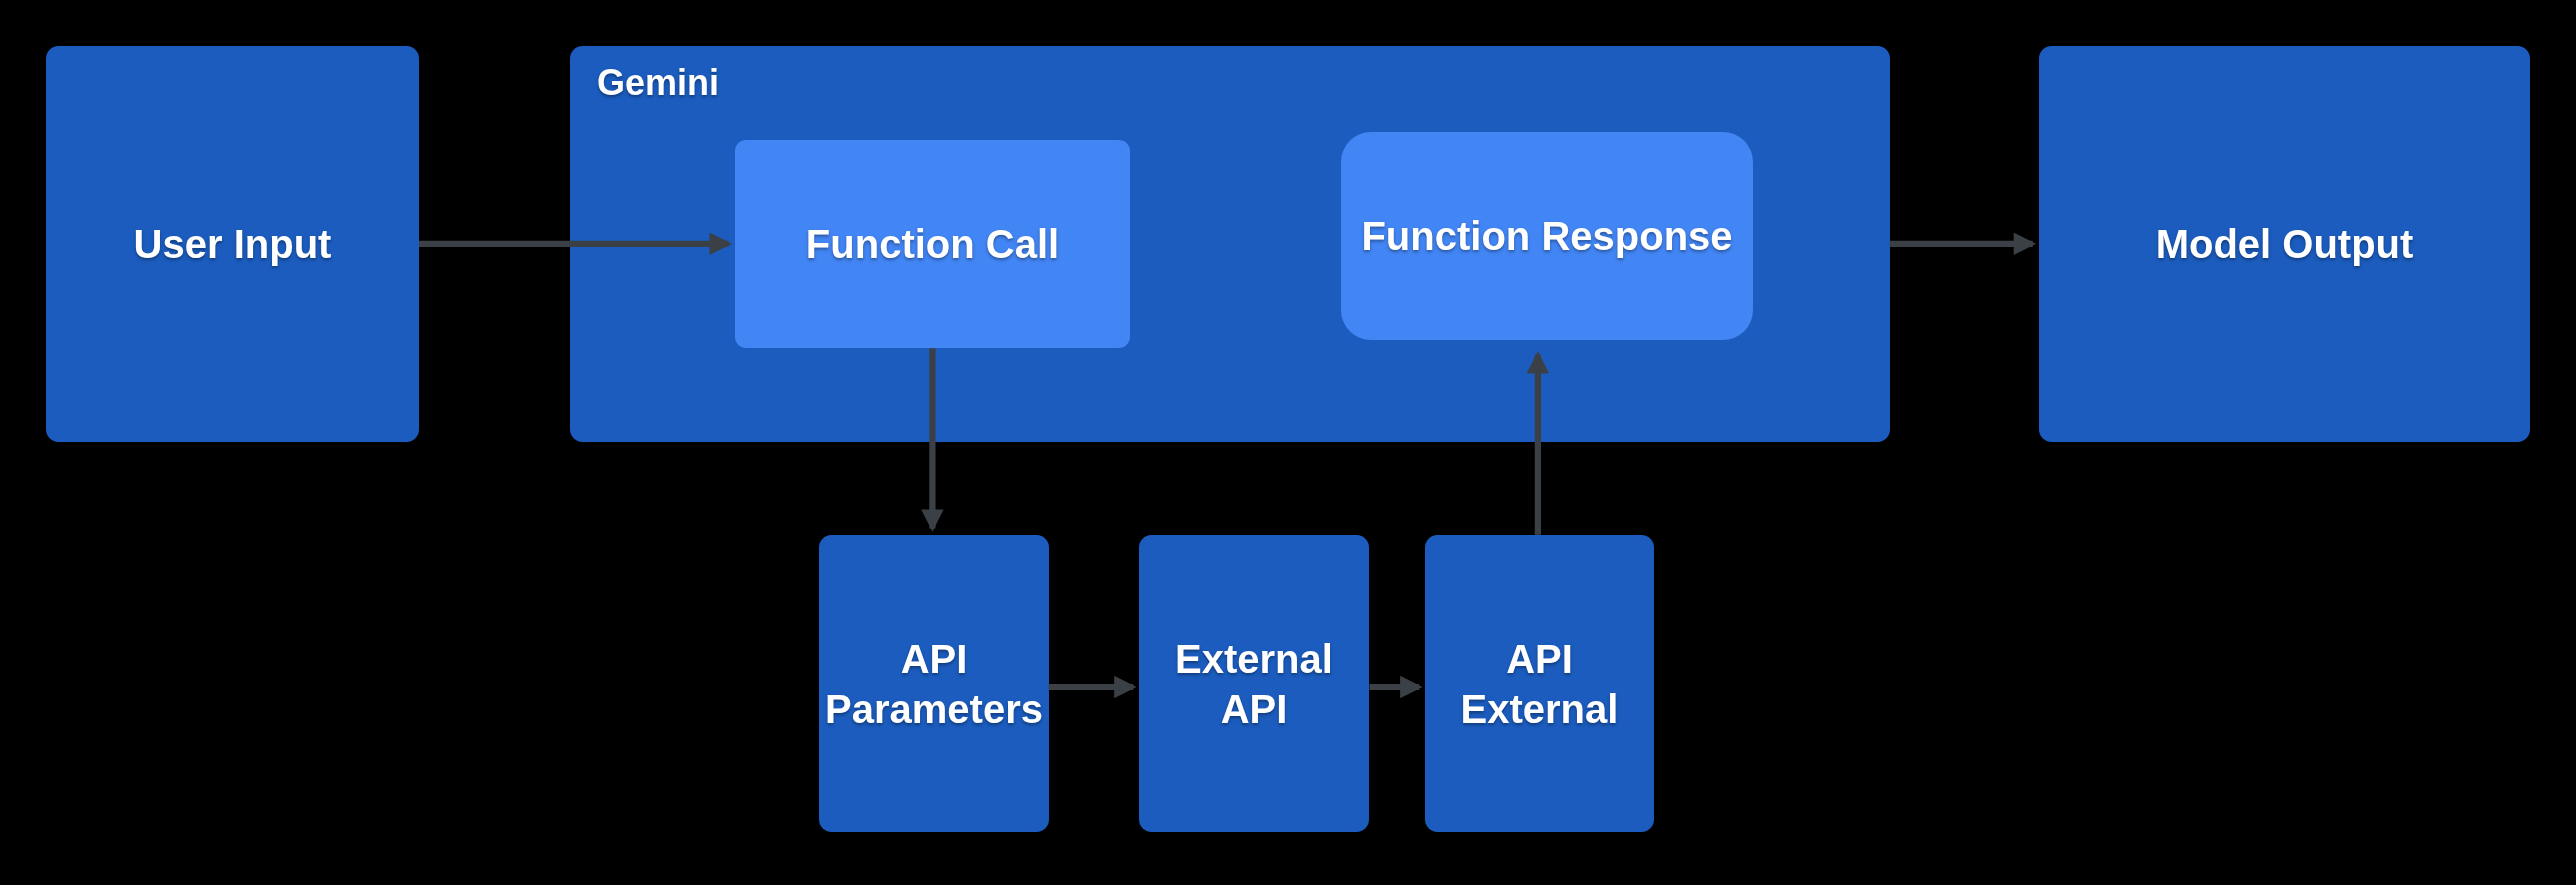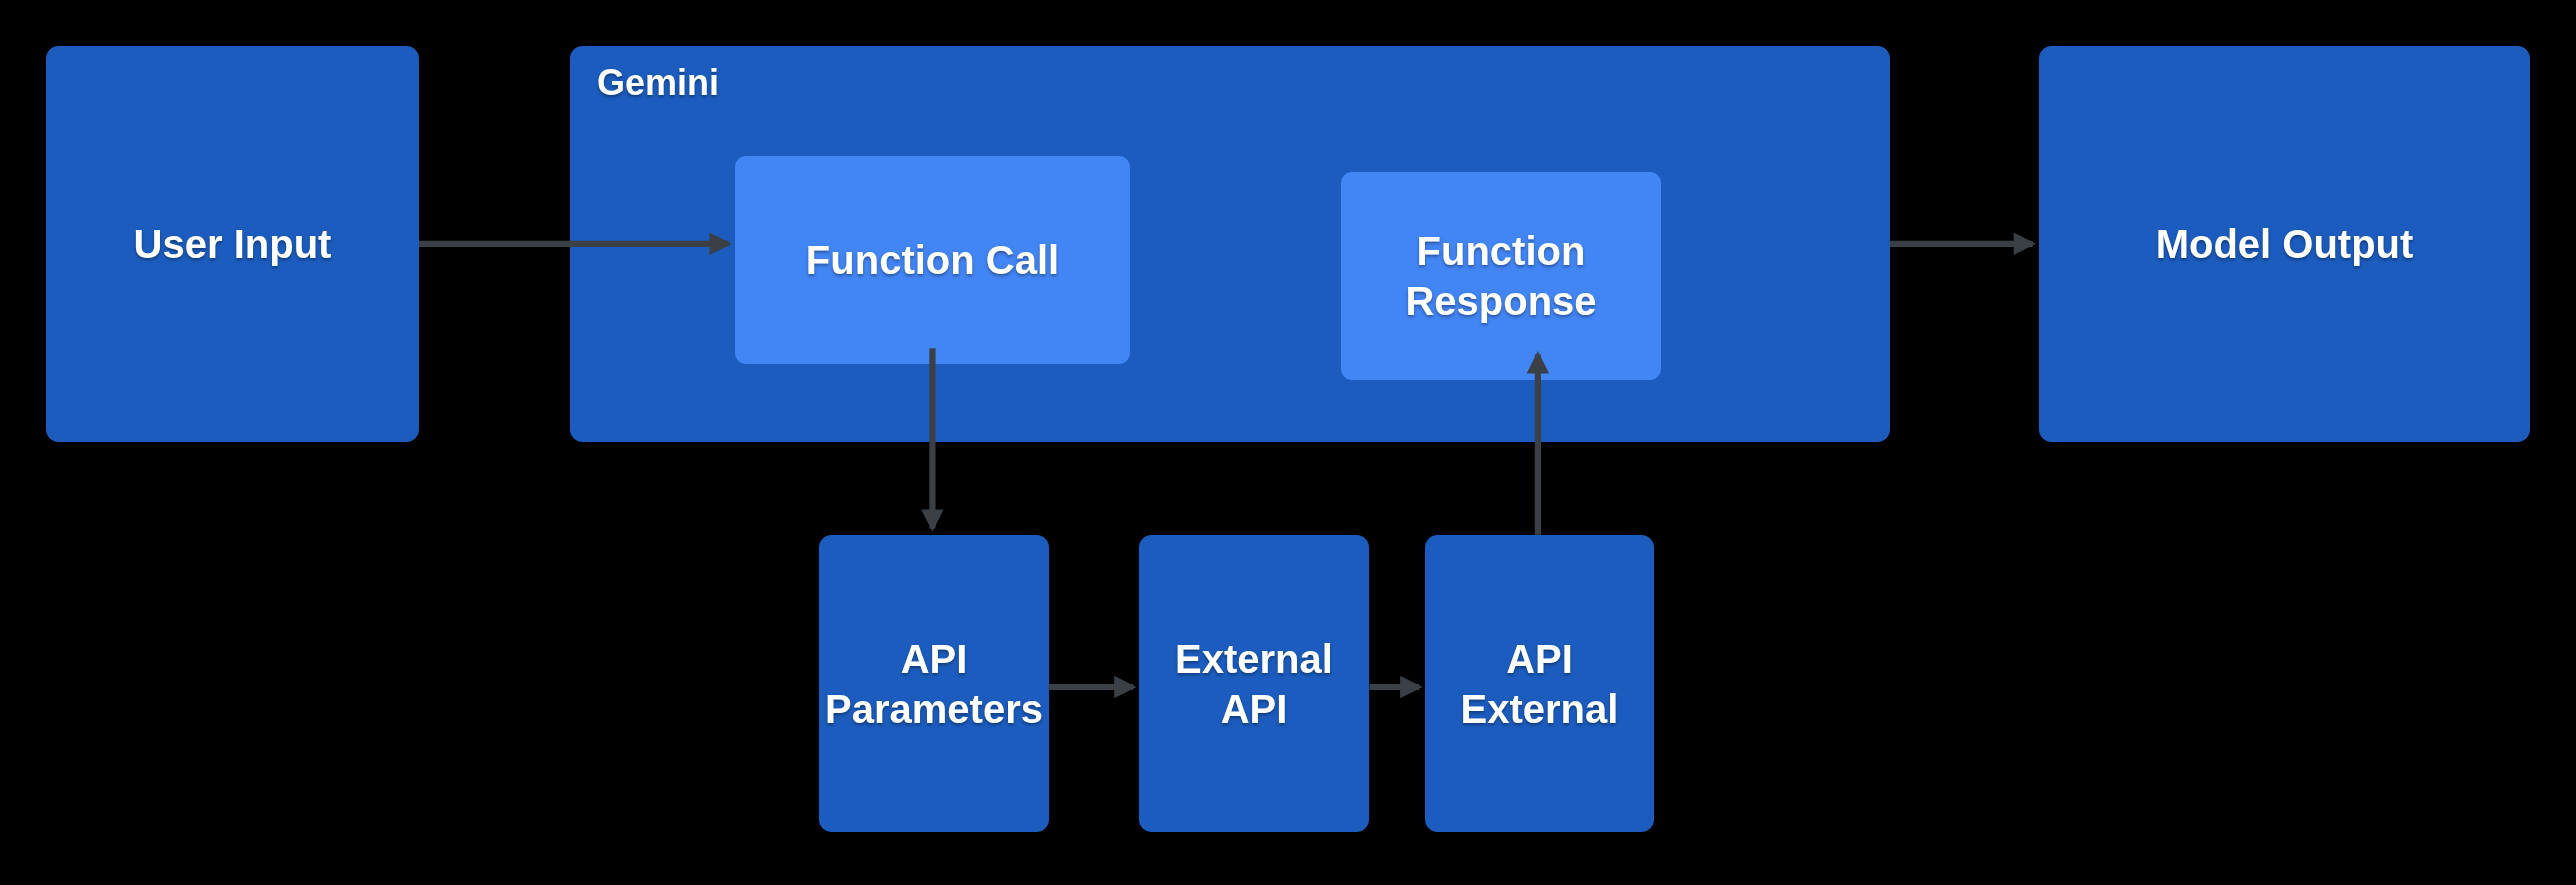--- a/index.html
+++ b/index.html
@@ -22,30 +22,30 @@
     justify-content: center;
     text-align: center;
     color: var(--text, #fff);
     font-weight: bold;
     font-size: 40px;
     line-height: 1.25;
     border-radius: 12.4px;
     text-shadow: 0 1.9px 3.1px rgba(0,0,0,0.35);
   }
   .node--dark  { background: var(--node_fill, #1b5cbe); }
-  .node--light { background: var(--inner_fill, #4285f4); border-radius: 11.2px; margin-top: 16px; }
+  .node--light { background: var(--inner_fill, #4285f4); border-radius: 11.2px; }
 
   #user-input        { left: 46px;   top: 46px;  width: 373px;  height: 396px; }
   #gemini-container  { position: absolute; left: 570px; top: 46px; width: 1320px; height: 396px;
                        background: var(--node_fill, #1b5cbe); border-radius: 12.4px; }
   .gemini-label      { position: absolute; left: 27px; top: 16px;
                        color: var(--text, #fff); font-weight: bold; font-size: 36px;
                        text-shadow: 0 1.9px 3.1px rgba(0,0,0,0.35); text-align: center; }
   #function-call     { left: 735px; top: 140px; width: 395px;  height: 208px; }
-  #function-response { left: 1341px; top: 156px; width: 320px;  height: 208px; }
+  #function-response { left: 1341px; top: 132px; width: 412px;  height: 208px; border-radius: 30px; }
   #model-output      { left: 2039px; top: 46px;  width: 491px;  height: 396px; }
   #api-parameters    { left: 819px; top: 535px; width: 230px;  height: 297px; padding: 0 5px; box-sizing: border-box; }
   #external-api      { left: 1139px; top: 535px; width: 230px;  height: 297px; padding: 0 31px; box-sizing: border-box; }
   #api-response      { left: 1425px; top: 535px; width: 229px;  height: 297px; padding: 0 17.4px; box-sizing: border-box; }
 
   .edges-layer {
     position: absolute;
     left: 0; top: 0;
     width: 2576px; height: 886px;
     z-index: 5;

